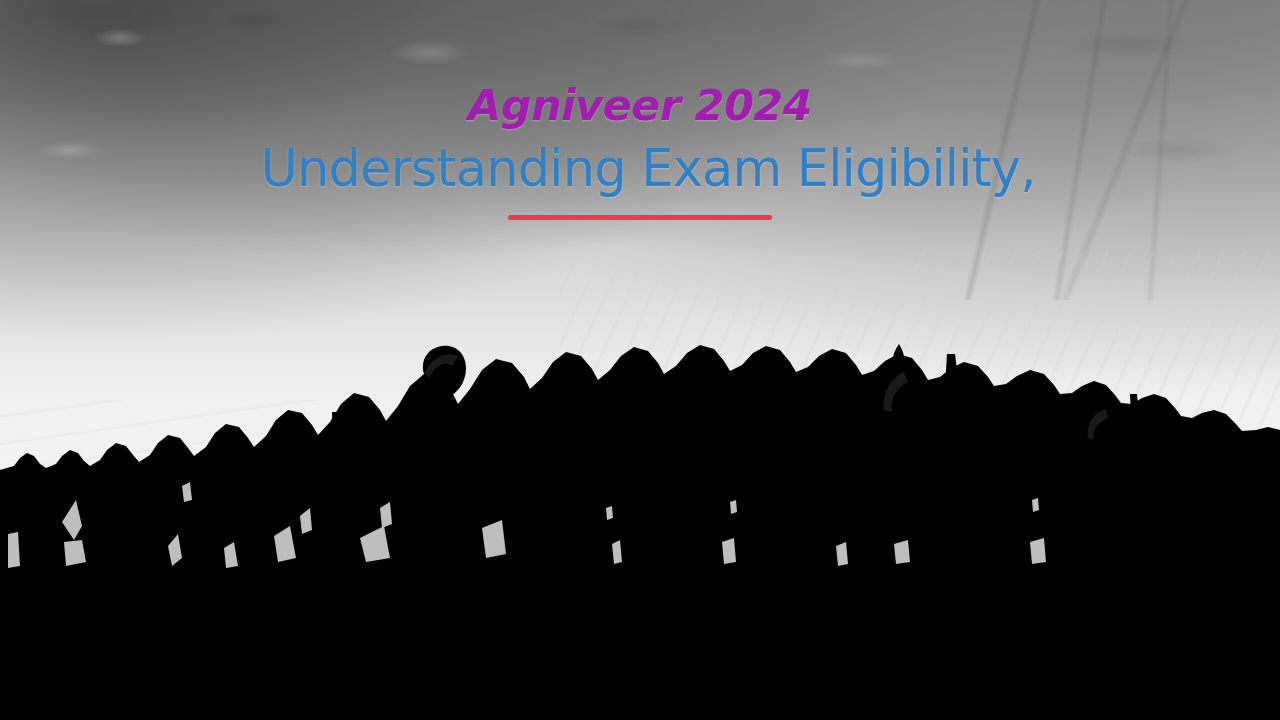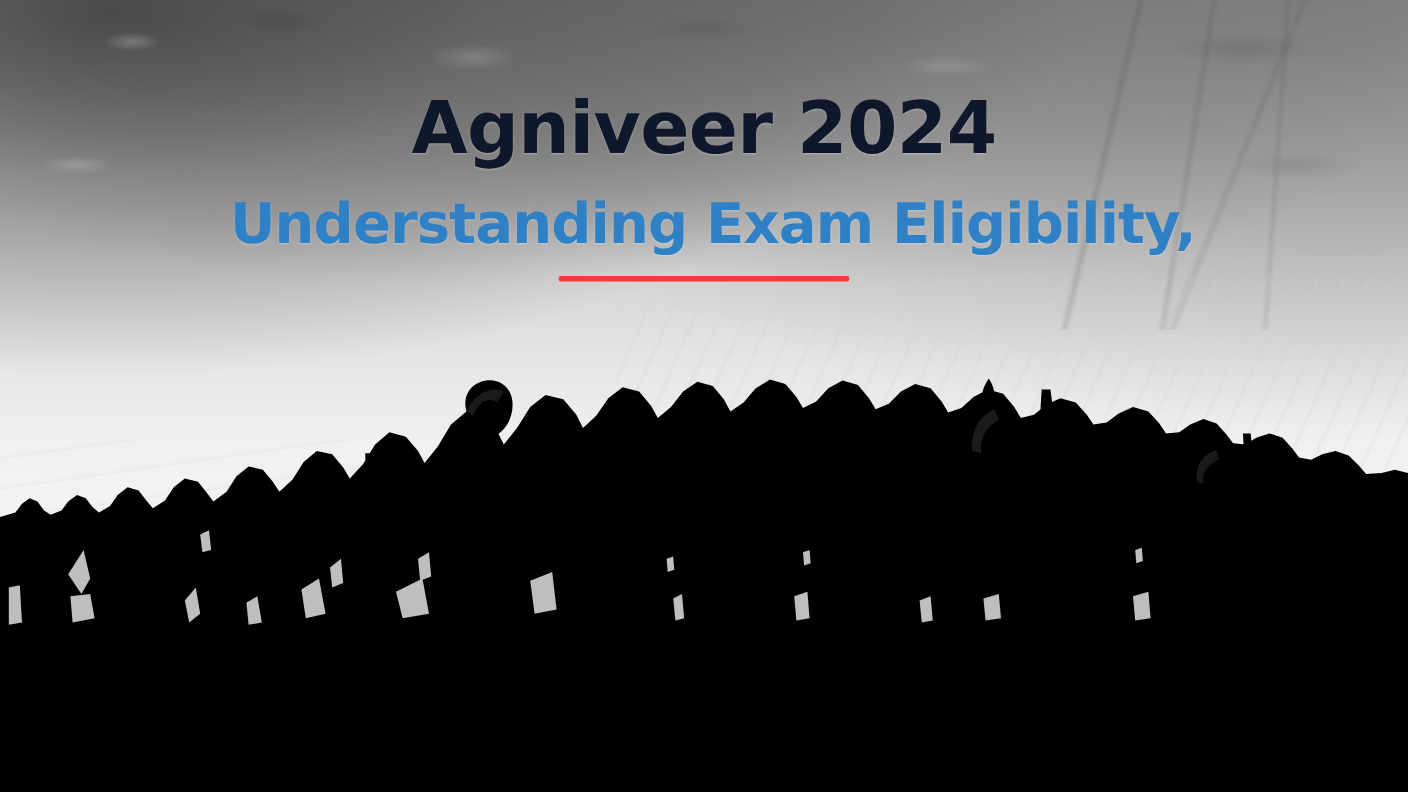--- a/index.html
+++ b/index.html
@@ -101,30 +101,31 @@
   
   .titleblock {
     position:absolute; left:0; top:0; width:1280px;
     padding-top:84px;
     text-align:center;
     z-index:6;
   }
   .eyebrow {
     font-family:"DejaVu Sans", sans-serif;
     font-weight:700;
-    font-size:66px;
+    font-size:43px;
     line-height:1.0;
     letter-spacing:-0.6px;
-    color:#0f172a;
+    color:#a21caf;
     text-shadow:0 1px 2px rgba(255,255,255,.30);
+    font-style:italic;
   }
   .headline {
-    margin-top:25px;
+    margin-top:12px;
     font-family:"DejaVu Sans", sans-serif;
-    font-weight:700;
+    font-weight:400;
     font-size:51px;
     line-height:1.18;
     letter-spacing:-0.8px;
     color:#2f80c5;
     text-shadow:0 1px 2px rgba(255,255,255,.30);
     padding-left:16px;
   }
   .headline .hl-line { display:block; }
   .rule {
     margin:16px auto 0;

